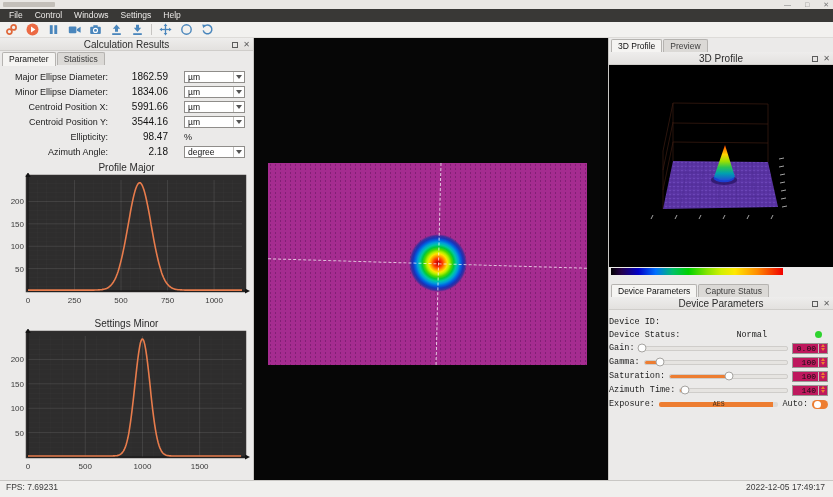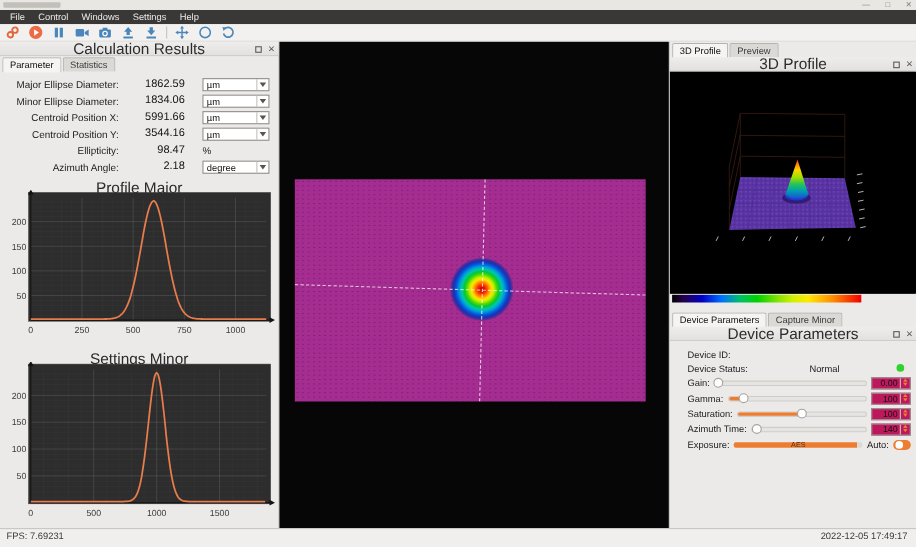--- a/index.html
+++ b/index.html
@@ -25,42 +25,42 @@
 
   
   .main { flex:1 1 auto; display:flex; min-height:0; }
 
   
   .left-dock  { width:254px; background:#ebeae9; border-right:1px solid #c9c7c4; display:flex; flex-direction:column; }
   .right-dock { width:225px; background:#ebeae9; border-left:1px solid #c9c7c4; display:flex; flex-direction:column; }
 
   .dock-title { height:13px; background:linear-gradient(#eeedec,#e3e1df); border-bottom:1px solid #cfcdca;
                 display:flex; align-items:center; position:relative; flex:0 0 auto; }
-  .dock-title .t { flex:1; text-align:center; font-size:14px; color:#2c2c2c; }
+  .dock-title .t { flex:1; text-align:center; font-size:10px; color:#2c2c2c; }
   .dock-icons { position:absolute; right:3px; top:0; height:13px; display:flex; align-items:center; gap:5px; }
   .float-box { width:6px; height:6px; border:1px solid #5c5c5c; display:inline-block; }
   .close-x { font-size:8px; color:#5c5c5c; line-height:13px; }
 
   .tabbar { height:14px; display:flex; align-items:flex-end; padding-left:2px; gap:1px; flex:0 0 auto; }
   .tab { font-size:8.5px; padding:1px 6px 1px 6px; border:1px solid #b5b3b0; border-bottom:none;
          border-radius:2px 2px 0 0; background:#dbd9d6; color:#3c3c3c; line-height:10px; }
   .tab.active { background:#f5f4f2; color:#111; position:relative; top:1px; padding-bottom:2px; }
 
   
   .params { padding:4px 4px 0 2px; flex:0 0 auto; }
   .prow { display:grid; grid-template-columns:106px 62px 14px 1fr; align-items:center; height:15px; }
   .plabel { text-align:right; font-size:9px; color:#1d1d1d; }
   .pvalue { text-align:right; font-size:10px; color:#111; padding-right:2px; }
   .punit-text { font-size:9px; color:#1d1d1d; }
   .select { height:12px; background:#fff; border:1px solid #8f8d8a; display:flex; align-items:flex-start; margin-right:4px; }
   .select .sv { flex:1; font-size:8.5px; padding-left:3px; color:#111; }
   .select .arr { width:11px; align-self:stretch; border-left:1px solid #c2c0bd; display:flex; align-items:center; justify-content:center; }
   .select .arr::after { content:""; border:3px solid transparent; border-top:4px solid #555; margin-top:3px; }
 
-  .chart-title { text-align:center; font-size:14px; color:#2a2a2a; height:11px; margin-top:3px; flex:0 0 auto; }
+  .chart-title { text-align:center; font-size:10px; color:#2a2a2a; height:11px; margin-top:3px; flex:0 0 auto; }
   .chart-wrap { padding:0 3px; flex:0 0 auto; }
   svg text { font-family:"Liberation Sans", sans-serif; }
 
   
   .center { flex:1; background:#060606; position:relative; }
   .beam { position:absolute; left:14px; top:125px; width:319px; height:202px; background:#a52c90;
           background-image:radial-gradient(circle, rgba(40,0,45,.28) .6px, transparent .8px);
           background-size:5px 4px; overflow:hidden; }
   .spot { position:absolute; left:140px; top:71px; width:60px; height:58px; border-radius:50%;
           background:radial-gradient(circle closest-side,
@@ -73,21 +73,21 @@
           border-top:1px dashed rgba(255,255,255,.7); transform:rotate(1.7deg); }
 
   
   .view3d { height:202px; background:#000; margin:0; flex:0 0 auto; }
   .colorbar-row { height:12px; padding:1px 0 2px 2px; flex:0 0 auto; }
   .colorbar { width:172px; height:7px;
     background:linear-gradient(to right,#000 0%,#24004a 6%,#0000c8 16%,#0070ff 26%,#00c06a 36%,
       #00d200 45%,#86e400 56%,#d2f000 64%,#ffe800 72%,#ff8c00 85%,#f00000 100%); }
   .gap { height:4px; flex:0 0 auto; }
 
-  .devrows { padding:5px 5px 0 16px; font-size:8.5px; }
+  .devrows { padding:5px 5px 0 0; font-size:8.5px;font-family:Liberation Mono, monospace; }
   .drow { display:flex; align-items:center; height:13px; }
   .drow .dl { color:#1d1d1d; }
   .drow .dvv { margin-left:56px; color:#1d1d1d; }
   .dot { width:7px; height:7px; border-radius:50%; background:#2ed32e; margin-left:auto; margin-right:6px; }
 
   .srow { display:flex; align-items:center; height:14px; gap:4px; }
   .srow .sl { color:#1d1d1d; white-space:nowrap; }
   .slider { position:relative; flex:1; height:5px; background:#e6e4e1; border:1px solid #cfcdca; border-radius:2px; }
   .slider .fill { position:absolute; left:0; top:0; bottom:0; background:#ed7d31; border-radius:2px; }
   .slider .handle { position:absolute; top:50%; width:9px; height:9px; border-radius:50%;
@@ -502,21 +502,21 @@
           </g>
         </svg>
       </div>
       <div class="colorbar-row">
         <div class="colorbar"></div>
       </div>
       <div class="gap"></div>
 
       <div class="tabbar">
         <span class="tab active">Device Parameters</span>
-        <span class="tab">Capture Minor</span>
+        <span class="tab">Capture Status</span>
       </div>
       <div class="dock-title">
         <span class="t">Device Parameters</span>
         <span class="dock-icons">
           <span class="float-box"></span>
           <span class="close-x">✕</span>
         </span>
       </div>
 
       <div class="devrows">

